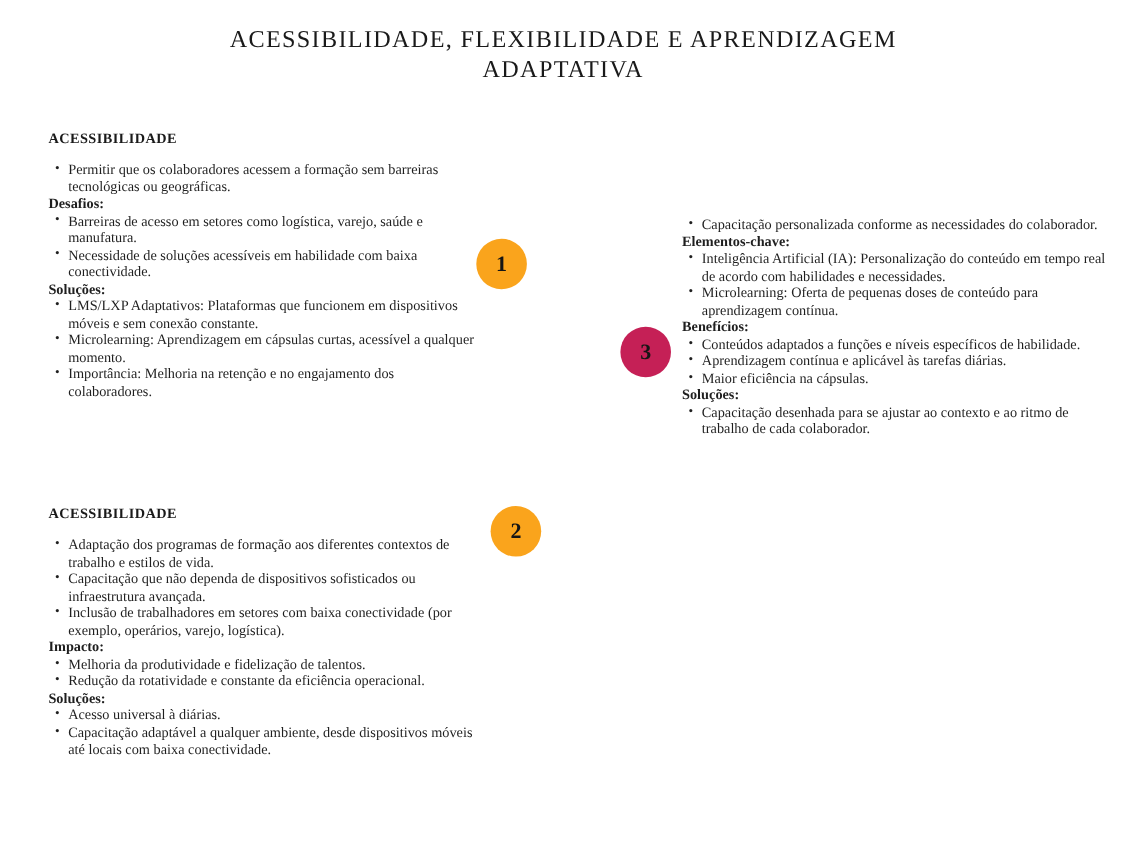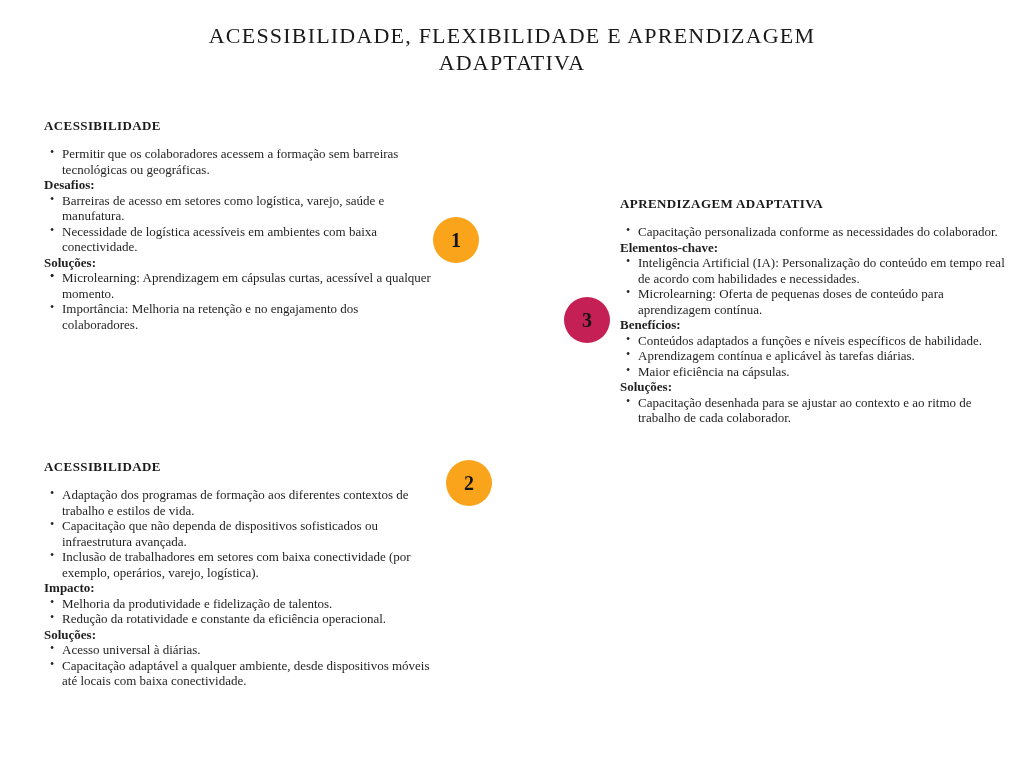--- a/index.html
+++ b/index.html
@@ -62,23 +62,23 @@
 <div class="slide">
 
   <h1 class="slide-title">ACESSIBILIDADE, FLEXIBILIDADE E APRENDIZAGEM ADAPTATIVA</h1>
 
   <section class="section sec-acess">
     <h2>ACESSIBILIDADE</h2>
     <div class="items">
         <div class="bullet-line"><span class="dot">•</span><span class="bullet-text">Permitir que os colaboradores acessem a formação sem barreiras tecnológicas ou geográficas.</span></div>
         <div class="label-line">Desafios:</div>
         <div class="bullet-line"><span class="dot">•</span><span class="bullet-text">Barreiras de acesso em setores como logística, varejo, saúde e manufatura.</span></div>
-        <div class="bullet-line"><span class="dot">•</span><span class="bullet-text">Necessidade de logística acessíveis em ambientes com baixa conectividade.</span></div>
+        <div class="bullet-line"><span class="dot">•</span><span class="bullet-text">Necessidade de soluções acessíveis em habilidade com baixa conectividade.</span></div>
         <div class="label-line">Soluções:</div>
-        <div class="bullet-line"><span class="dot">•</span></div>
+        <div class="bullet-line"><span class="dot">•</span><span class="bullet-text">LMS/LXP Adaptativos: Plataformas que funcionem em dispositivos móveis e sem conexão constante.</span></div>
         <div class="bullet-line"><span class="dot">•</span><span class="bullet-text">Microlearning: Aprendizagem em cápsulas curtas, acessível a qualquer momento.</span></div>
         <div class="bullet-line"><span class="dot">•</span><span class="bullet-text">Importância: Melhoria na retenção e no engajamento dos colaboradores.</span></div>
       </div>
   </section>
 
   <section class="section sec-flex">
     <h2>ACESSIBILIDADE</h2>
     <div class="items">
         <div class="bullet-line"><span class="dot">•</span><span class="bullet-text">Adaptação dos programas de formação aos diferentes contextos de trabalho e estilos de vida.</span></div>
         <div class="bullet-line"><span class="dot">•</span><span class="bullet-text">Capacitação que não dependa de dispositivos sofisticados ou infraestrutura avançada.</span></div>
@@ -86,21 +86,20 @@
         <div class="label-line">Impacto:</div>
         <div class="bullet-line"><span class="dot">•</span><span class="bullet-text">Melhoria da produtividade e fidelização de talentos.</span></div>
         <div class="bullet-line"><span class="dot">•</span><span class="bullet-text">Redução da rotatividade e constante da eficiência operacional.</span></div>
         <div class="label-line">Soluções:</div>
         <div class="bullet-line"><span class="dot">•</span><span class="bullet-text">Acesso universal à diárias.</span></div>
         <div class="bullet-line"><span class="dot">•</span><span class="bullet-text">Capacitação adaptável a qualquer ambiente, desde dispositivos móveis até locais com baixa conectividade.</span></div>
       </div>
   </section>
 
   <section class="section sec-aprend">
-    <h2>APRENDIZAGEM ADAPTATIVA</h2>
     <div class="items">
         <div class="bullet-line"><span class="dot">•</span><span class="bullet-text">Capacitação personalizada conforme as necessidades do colaborador.</span></div>
         <div class="label-line">Elementos-chave:</div>
         <div class="bullet-line"><span class="dot">•</span><span class="bullet-text">Inteligência Artificial (IA): Personalização do conteúdo em tempo real de acordo com habilidades e necessidades.</span></div>
         <div class="bullet-line"><span class="dot">•</span><span class="bullet-text">Microlearning: Oferta de pequenas doses de conteúdo para aprendizagem contínua.</span></div>
         <div class="label-line">Benefícios:</div>
         <div class="bullet-line"><span class="dot">•</span><span class="bullet-text">Conteúdos adaptados a funções e níveis específicos de habilidade.</span></div>
         <div class="bullet-line"><span class="dot">•</span><span class="bullet-text">Aprendizagem contínua e aplicável às tarefas diárias.</span></div>
         <div class="bullet-line"><span class="dot">•</span><span class="bullet-text">Maior eficiência na cápsulas.</span></div>
         <div class="label-line">Soluções:</div>

